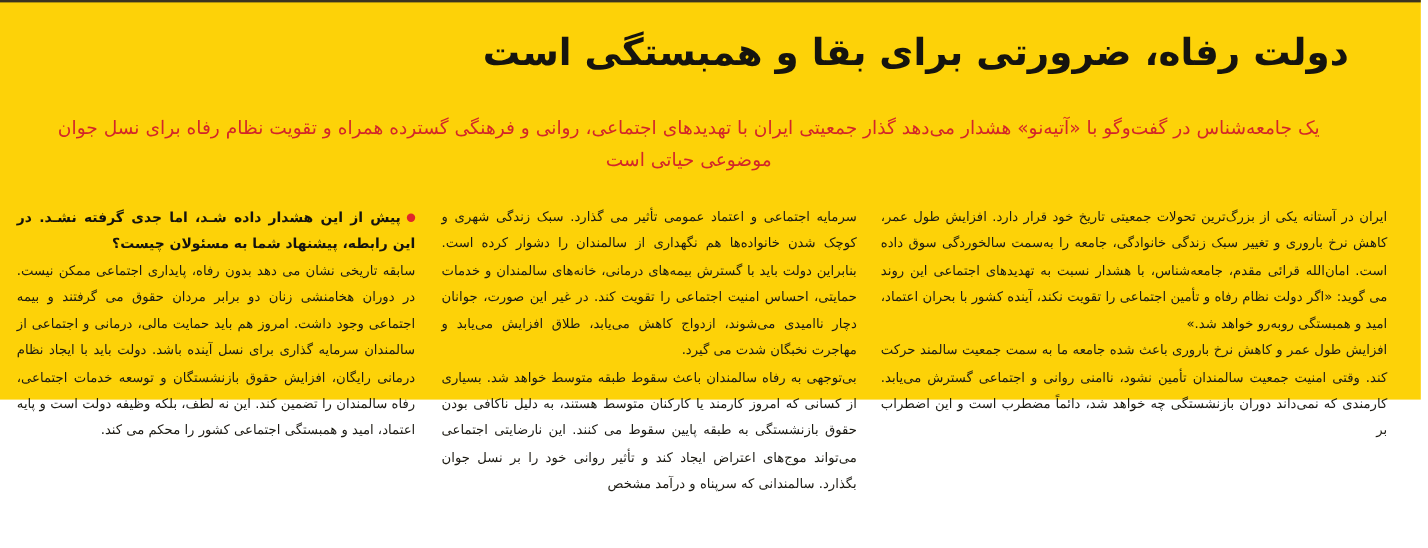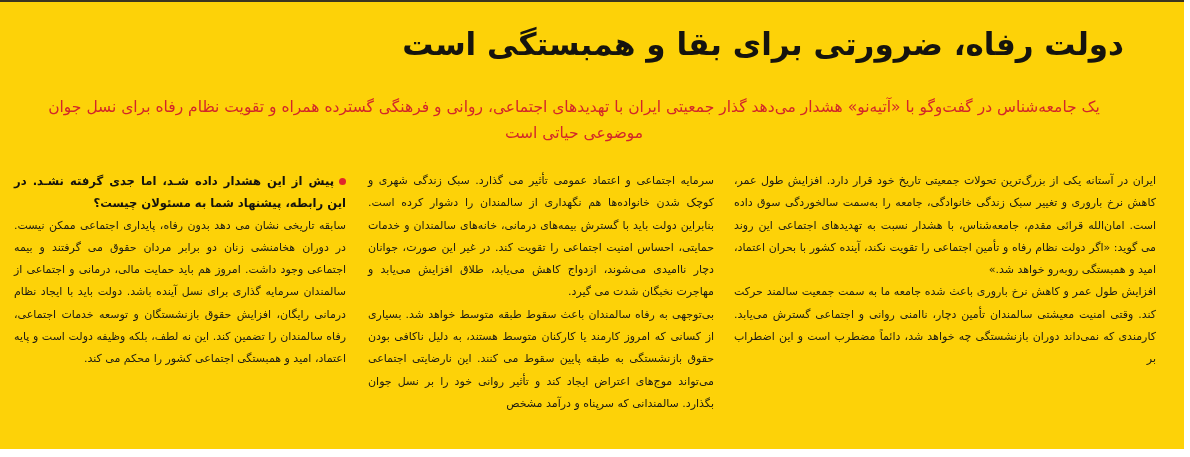--- a/index.html
+++ b/index.html
@@ -7,21 +7,21 @@
       width: 1190px;
       height: 457px;
       background: #ffffff;
       overflow: hidden;
     }
     .panel {
       position: absolute;
       left: 0;
       top: 0;
       width: 1184px;
-      height: 449px;
+      height: 333px;
       background: #fdd208;
       border-top: 2px solid #3a3420;
       direction: rtl;
       font-family: "DejaVu Sans", sans-serif;
       color: #1c1a12;
     }
     .headline {
       position: absolute;
       top: 20px;
       right: 60px;
@@ -79,21 +79,21 @@
 <body>
 
 <div class="panel">
 
   <h1 class="headline">دولت رفاه، ضرورتی برای بقا و همبستگی است</h1>
 
   <p class="lead">یک جامعه‌شناس در گفت‌وگو با «آتیه‌نو» هشدار می‌دهد گذار جمعیتی ایران با تهدیدهای اجتماعی، روانی و فرهنگی گسترده همراه و تقویت نظام رفاه برای نسل جوان موضوعی حیاتی است</p>
 
   <div class="col col-right">
     <span class="para">ایران در آستانه یکی از بزرگ‌ترین تحولات جمعیتی تاریخ خود قرار دارد. افزایش طول عمر، کاهش نرخ باروری و تغییر سبک زندگی خانوادگی، جامعه را به‌سمت سالخوردگی سوق داده است. امان‌الله قرائی مقدم، جامعه‌شناس، با هشدار نسبت به تهدیدهای اجتماعی این روند می گوید: «اگر دولت نظام رفاه و تأمین اجتماعی را تقویت نکند، آینده کشور با بحران اعتماد، امید و همبستگی روبه‌رو خواهد شد.»</span>
-    <span class="para">افزایش طول عمر و کاهش نرخ باروری باعث شده جامعه ما به سمت جمعیت سالمند حرکت کند. وقتی امنیت معیشتی سالمندان تأمین دچار، ناامنی روانی و اجتماعی گسترش می‌یابد. کارمندی که نمی‌داند دوران بازنشستگی چه خواهد شد، دائماً مضطرب است و این اضطراب بر</span>
+    <span class="para">افزایش طول عمر و کاهش نرخ باروری باعث شده جامعه ما به سمت جمعیت سالمند حرکت کند. وقتی امنیت جمعیت سالمندان تأمین نشود، ناامنی روانی و اجتماعی گسترش می‌یابد. کارمندی که نمی‌داند دوران بازنشستگی چه خواهد شد، دائماً مضطرب است و این اضطراب بر</span>
   </div>
 
   <div class="col col-middle">
     <span class="para">سرمایه اجتماعی و اعتماد عمومی تأثیر می گذارد. سبک زندگی شهری و کوچک شدن خانواده‌ها هم نگهداری از سالمندان را دشوار کرده است. بنابراین دولت باید با گسترش بیمه‌های درمانی، خانه‌های سالمندان و خدمات حمایتی، احساس امنیت اجتماعی را تقویت کند. در غیر این صورت، جوانان دچار ناامیدی می‌شوند، ازدواج کاهش می‌یابد، طلاق افزایش می‌یابد و مهاجرت نخبگان شدت می گیرد.</span>
     <span class="para">بی‌توجهی به رفاه سالمندان باعث سقوط طبقه متوسط خواهد شد. بسیاری از کسانی که امروز کارمند یا کارکنان متوسط هستند، به دلیل ناکافی بودن حقوق بازنشستگی به طبقه پایین سقوط می کنند. این نارضایتی اجتماعی می‌تواند موج‌های اعتراض ایجاد کند و تأثیر روانی خود را بر نسل جوان بگذارد. سالمندانی که سرپناه و درآمد مشخص</span>
   </div>
 
   <div class="col col-left">
     <span class="question"><span class="bullet"></span><span>پیش از این هشدار داده شـد، اما جدی گرفته نشـد. در این رابطه، پیشنهاد شما به مسئولان چیست؟</span></span>
     <span class="para">سابقه تاریخی نشان می دهد بدون رفاه، پایداری اجتماعی ممکن نیست. در دوران هخامنشی زنان دو برابر مردان حقوق می گرفتند و بیمه اجتماعی وجود داشت. امروز هم باید حمایت مالی، درمانی و اجتماعی از سالمندان سرمایه گذاری برای نسل آینده باشد. دولت باید با ایجاد نظام درمانی رایگان، افزایش حقوق بازنشستگان و توسعه خدمات اجتماعی، رفاه سالمندان را تضمین کند. این نه لطف، بلکه وظیفه دولت است و پایه اعتماد، امید و همبستگی اجتماعی کشور را محکم می کند.</span>

